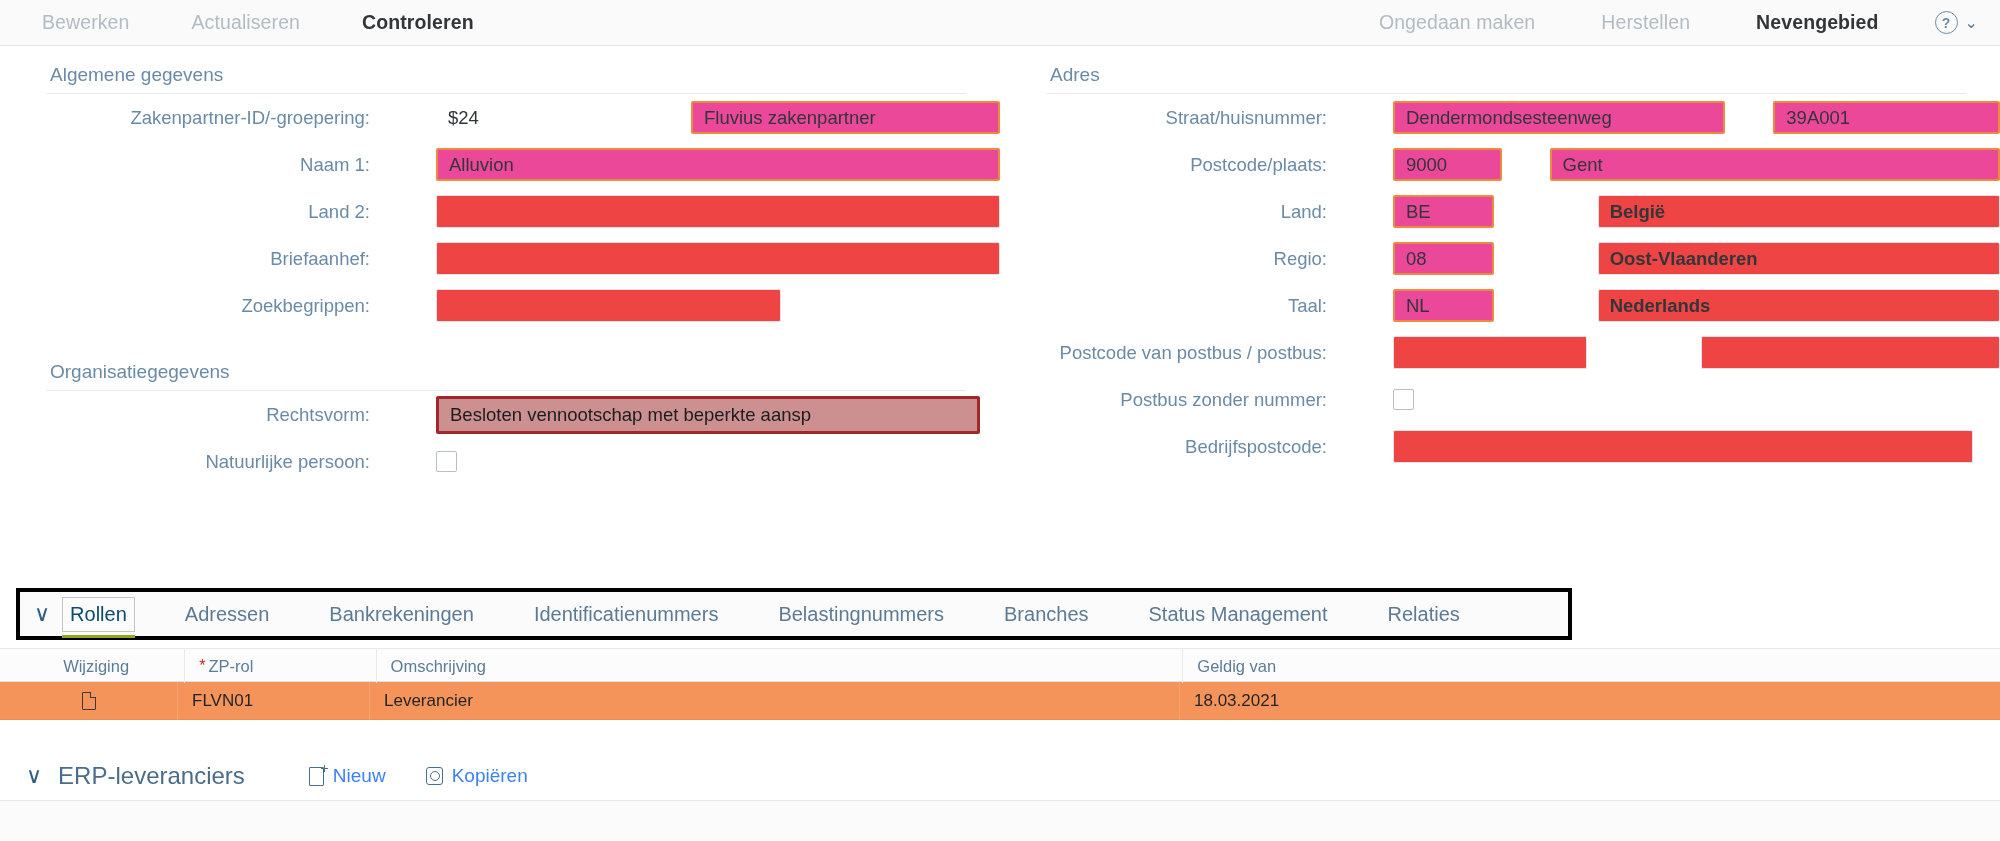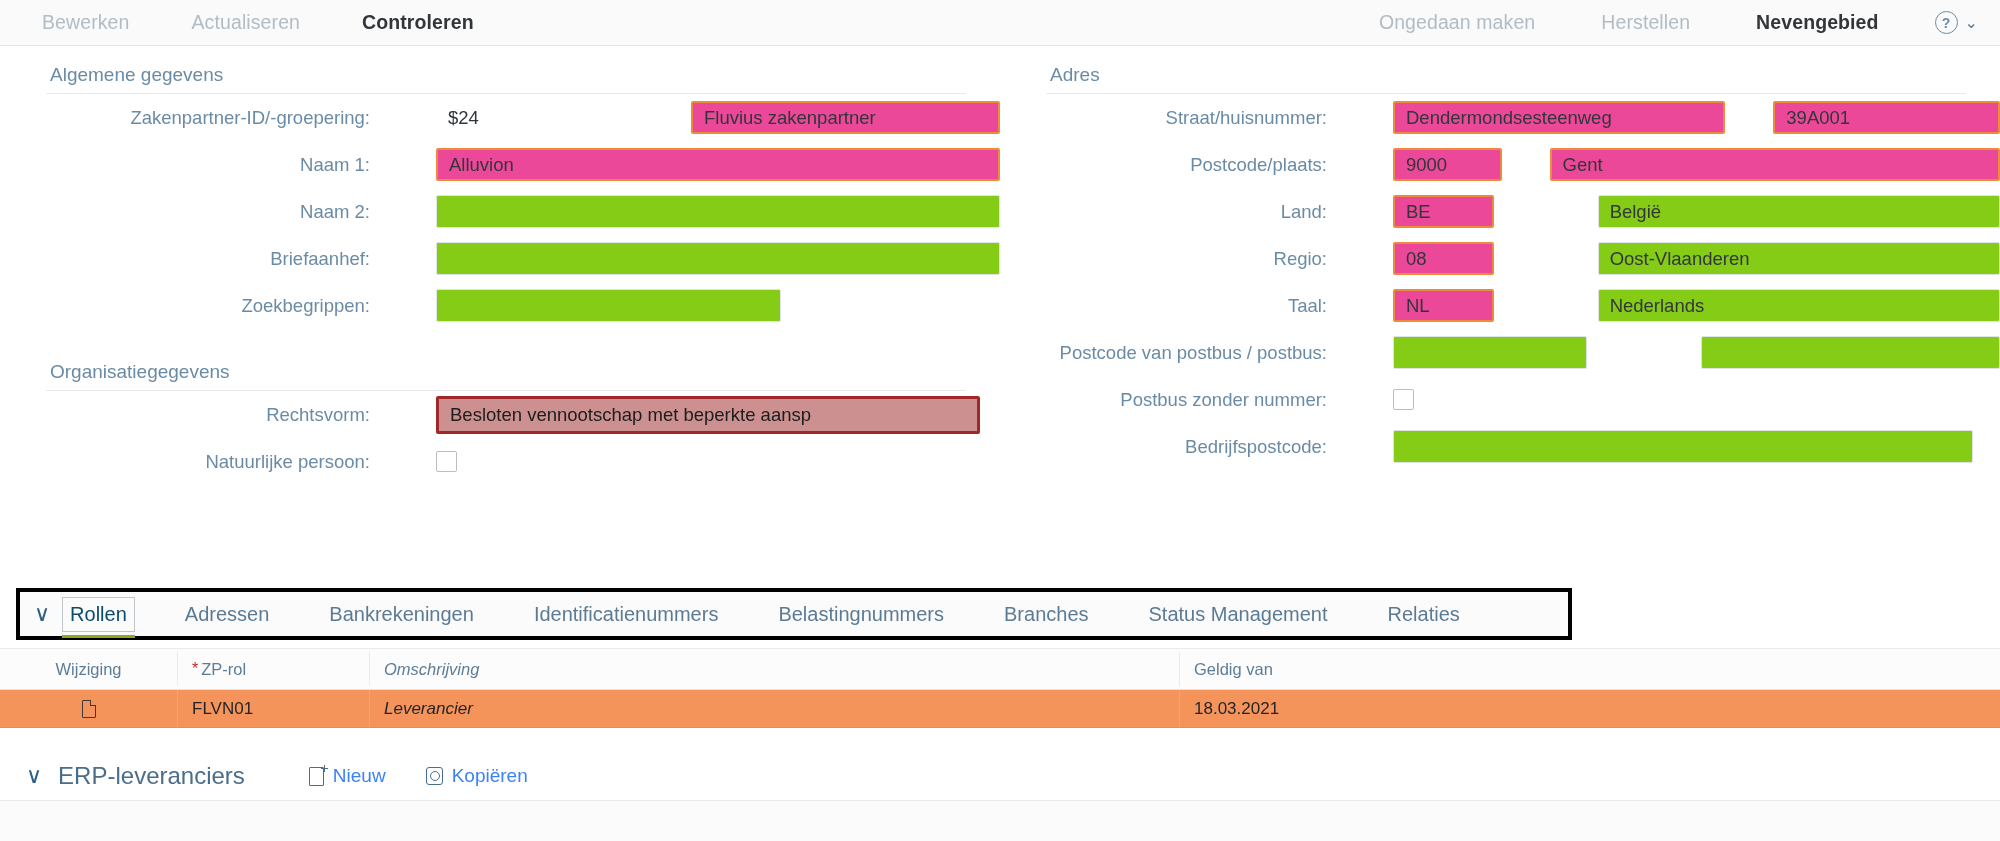--- a/index.html
+++ b/index.html
@@ -90,21 +90,21 @@
     border: 1px solid #d4d9dd;
     border-radius: 2px;
     display: flex;
     align-items: center;
     padding: 0 11px;
     font-size: 18.5px;
     color: #32363a;
     overflow: hidden;
     white-space: nowrap;
   }
-  .fld.plain { background: #84cc16; border-color: #dfe3e6; }
+  .fld.plain { background: #ef4444; border-color: #dfe3e6; font-weight: bold; }
   .fld.bare  { background: transparent; border-color: transparent; }
   .fld.hl {
     background: #ec4899;
     border: 2px solid #ee8a3c;
   }
   .fld.err {
     background: #cc9090;
     border: 3px solid #a02828;
     color: #1d1d1d;
   }
@@ -157,25 +157,25 @@
   }
 
   
   .tbl {
     position: absolute;
     left: 0; top: 648px;
     width: 2000px;
   }
   .thead {
     display: flex;
-    height: 42px;
-    align-items: center;
+    height: 34px;
     background: #fcfcfc;
     border-bottom: 1px solid #e0e3e6;
     border-top: 1px solid #e7eaec;
+    padding-left: 8px;
   }
   .th {
     font-size: 16.5px;
     color: #5c7d97;
     padding-left: 14px;
     border-right: 1px solid #e8ebed;
     height: 34px;
     display: flex; align-items: center;
     white-space: nowrap;
   }
@@ -191,21 +191,21 @@
     font-size: 17px;
     color: #1f2326;
     padding-left: 14px;
     height: 38px;
     display: flex; align-items: center;
     border-right: 1px solid #efa472;
     white-space: nowrap;
   }
   .c1 { width: 178px; justify-content: center; padding-left: 0; }
   .c2 { width: 192px; }
-  .c3 { width: 810px; font-style: italic; }
+  .c3 { width: 810px; }
   .c4 { width: 820px; border-right: none; }
 
   .doc-ico {
     width: 14px; height: 18px;
     border: 1.6px solid #3a3a3a;
     border-radius: 1px;
     position: relative;
   }
   .doc-ico::after {
     content: "";
@@ -302,21 +302,21 @@
         <div class="fld bare" style="width:240px">$24</div>
         <div class="fld hl" style="width:360px">Fluvius zakenpartner</div>
       </div>
 
       <div class="row">
         <div class="lbl lbl-l">Naam 1:</div>
         <div class="fld hl" style="width:598px">Alluvion</div>
       </div>
 
       <div class="row">
-        <div class="lbl lbl-l">Naam 2:</div>
+        <div class="lbl lbl-l">Land 2:</div>
         <div class="fld plain" style="width:598px"></div>
       </div>
 
       <div class="row">
         <div class="lbl lbl-l">Briefaanhef:</div>
         <div class="fld plain" style="width:598px"></div>
       </div>
 
       <div class="row">
         <div class="lbl lbl-l">Zoekbegrippen:</div>

